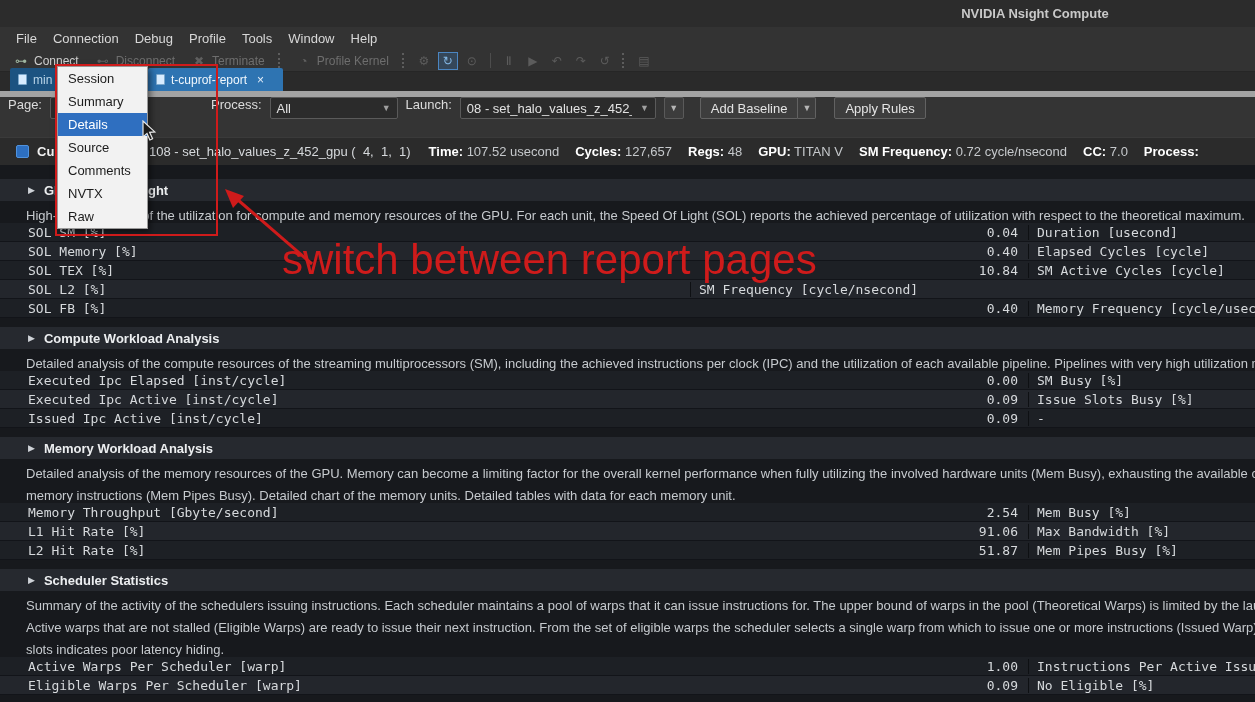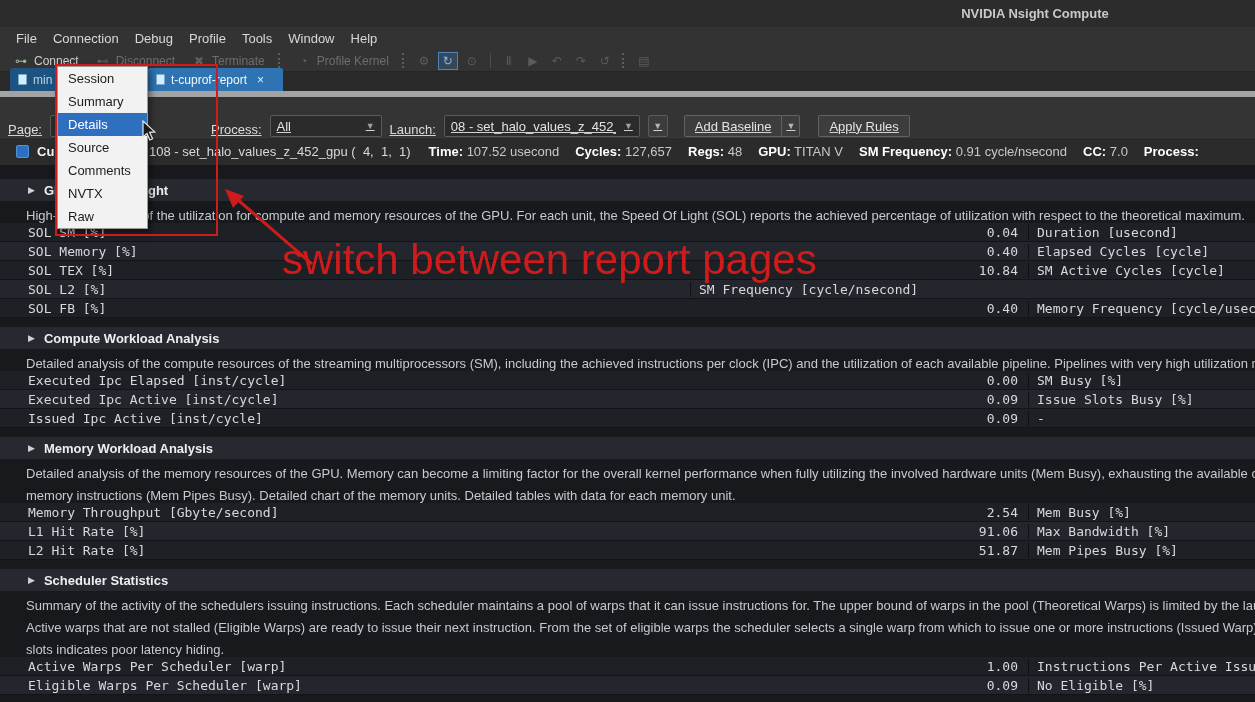--- a/index.html
+++ b/index.html
@@ -41,22 +41,22 @@
          border-radius:2px 2px 0 0; white-space:nowrap; }
   .tab.inactive { background:#1c5381; color:#b9d4e8; }
   .tab.active   { background:#2e74b2; color:#f0f7fd; }
   .tab:nth-child(1) { min-width:118px; }
   .tab:nth-child(2) { min-width:135px; }
   .tabdoc { display:inline-block; width:9px; height:11px; background:#d8ecff;
             border:1px solid #7ca8cc; border-radius:1px; }
   .tabclose { margin-left:4px; color:#e3eefa; font-size:12px; }
 
   
-  .controls { height:40px; background:#343434; display:flex; align-items:flex-end;
-              padding-left:8px; gap:8px;text-decoration:underline; }
+  .controls { height:40px; background:#343434; display:flex; align-items:flex-start;
+              padding-left:8px; gap:8px; }
   .ctl-label { color:#dcdcdc; }
   .combo { height:22px; background:#2b2b2b; border:1px solid #5a5a5a; border-radius:2px;
            display:flex; align-items:center; padding:0 6px; color:#e2e2e2; white-space:nowrap; overflow:hidden; }
   .combo .arrow { margin-left:auto; padding-left:8px; color:#9f9f9f; font-size:9px; }
   .mini-btn { width:20px; height:22px; background:#3c3c3c; border:1px solid #5a5a5a;
               border-radius:2px; color:#b5b5b5; font-size:9px; display:flex;
               align-items:center; justify-content:center; }
   .btn { height:22px; background:#3d3d3d; border:1px solid #626262; border-radius:2px;
          color:#e4e4e4; padding:0 10px; display:flex; align-items:center; white-space:nowrap; }
   .btn-arrow { width:18px; height:22px; background:#3d3d3d; border:1px solid #626262;
@@ -171,21 +171,21 @@
     </div>
   </div>
 
 <div class="controls">
   <span class="ctl-label">Page:</span>
   <div class="combo" style="width:93px">
     <span>Details</span>
     <span class="arrow">▼</span>
   </div>
   <span class="ctl-label" style="margin-left:60px">Process:</span>
-  <div class="combo" style="width:112px">
+  <div class="combo" style="width:128px">
     <span>All</span>
     <span class="arrow">▼</span>
   </div>
   <span class="ctl-label">Launch:</span>
   <div class="combo" style="width:196px">
     <span style="overflow:hidden">08 - set_halo_values_z_452_gpu</span>
     <span class="arrow">▼</span>
   </div>
   <div class="mini-btn">▼</div>
   <div class="btn split" style="margin-left:8px">
@@ -199,21 +199,21 @@
 
 <div class="summary-row">
   <span class="swatch"></span>
   <span class="cur-label">Current</span>
   <span class="kernel-name">108 - set_halo_values_z_452_gpu (  4,  1,  1)</span>
   <span class="stats">
       <span class="stat"><b class="stat-label">Time:</b><span class="stat-value"> 107.52 usecond</span></span>
       <span class="stat"><b class="stat-label">Cycles:</b><span class="stat-value"> 127,657</span></span>
       <span class="stat"><b class="stat-label">Regs:</b><span class="stat-value"> 48</span></span>
       <span class="stat"><b class="stat-label">GPU:</b><span class="stat-value"> TITAN V</span></span>
-      <span class="stat"><b class="stat-label">SM Frequency:</b><span class="stat-value"> 0.91 cycle/nsecond</span></span>
+      <span class="stat"><b class="stat-label">SM Frequency:</b><span class="stat-value"> 0.72 cycle/nsecond</span></span>
       <span class="stat"><b class="stat-label">CC:</b><span class="stat-value"> 7.0</span></span>
       <span class="stat"><b class="stat-label">Process:</b><span class="stat-value"> </span></span>
     </span>
 </div>
 
 <div class="content">
     <section class="section">
       <div class="sec-header">
         <span class="tri">▶</span>
         <span class="sec-title">GPU Speed Of Light</span>

